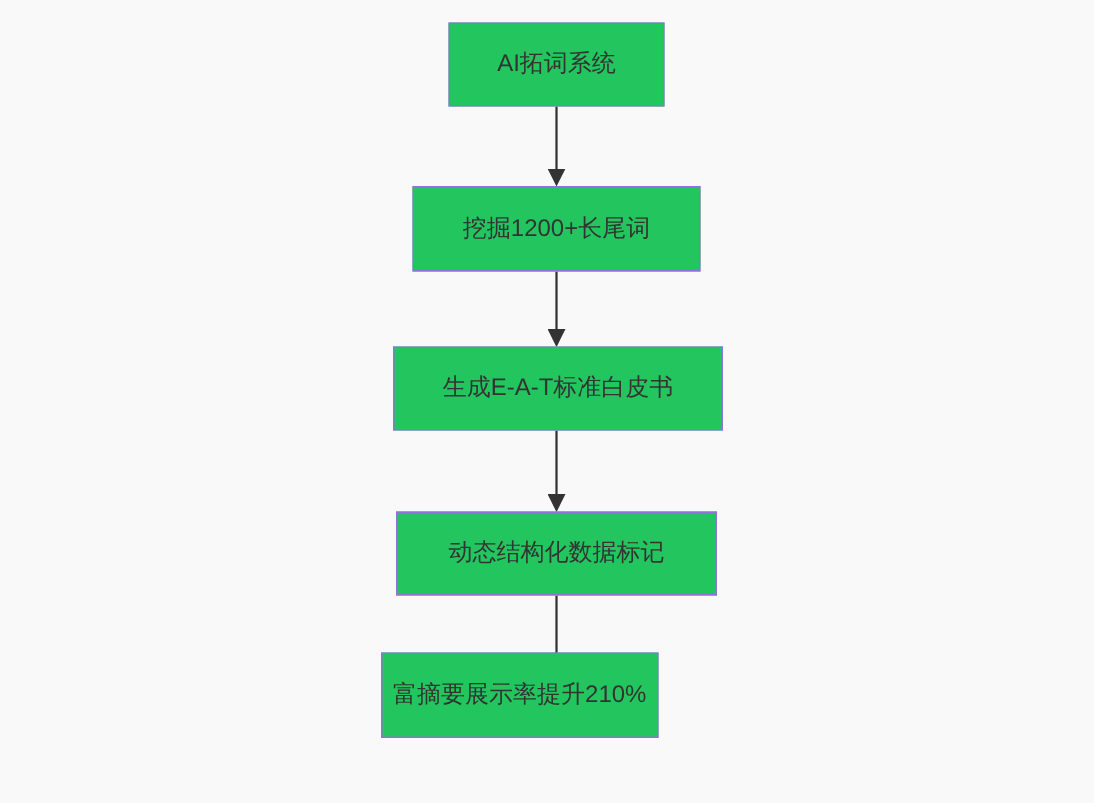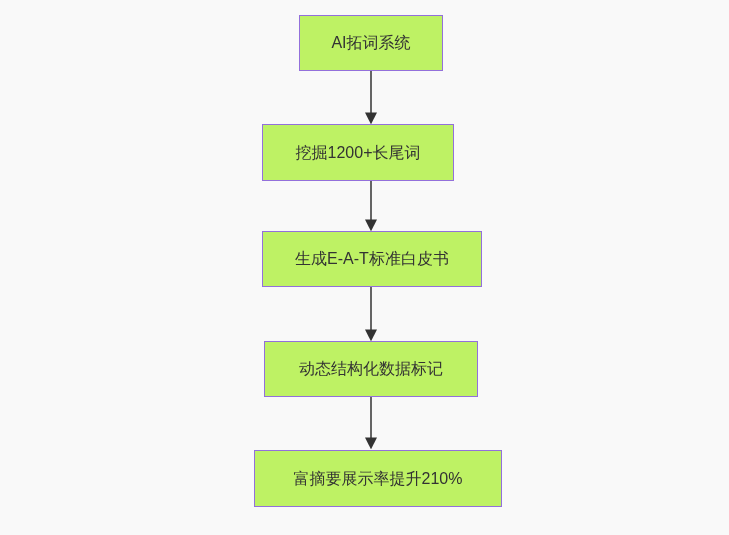--- a/index.html
+++ b/index.html
@@ -22,36 +22,36 @@
     position: absolute;
     left: 0;
     top: 0;
     width: 729px;
     height: 535px;
     pointer-events: none;
   }
   .flow-node {
     position: absolute;
     box-sizing: border-box;
-    background: #bef264;
+    background: #22c55e;
     border: 1.5px solid #9370DB;
     color: #333333;
     font-size: 16px;
     line-height: 1;
     display: flex;
     align-items: center;
     justify-content: center;
     text-align: center;
     white-space: nowrap;
   }
   .node-1 { left: 299px; top: 15px;  width: 144px; height: 56px; }
-  .node-2 { left: 262px; top: 124px; width: 192px; height: 57px; }
+  .node-2 { left: 275px; top: 124px; width: 192px; height: 57px; }
   .node-3 { left: 262px; top: 231px; width: 220px; height: 56px; }
   .node-4 { left: 264px; top: 341px; width: 214px; height: 56px; }
-  .node-5 { left: 254px; top: 450px; width: 248px; height: 57px; }
+  .node-5 { left: 254px; top: 435px; width: 185px; height: 57px; }
 </style>
 </head>
 <body>
 
 <div class="canvas">
 
   <svg class="edges-svg" width="729" height="535" viewBox="0 0 729 535" xmlns="http://www.w3.org/2000/svg">
     <defs>
       <marker id="arrowhead" viewBox="0 0 10 10" refX="8" refY="5" markerWidth="8" markerHeight="8" orient="auto-start-reverse">
         <path d="M 0 0 L 10 5 L 0 10 z" fill="#333333"></path>

